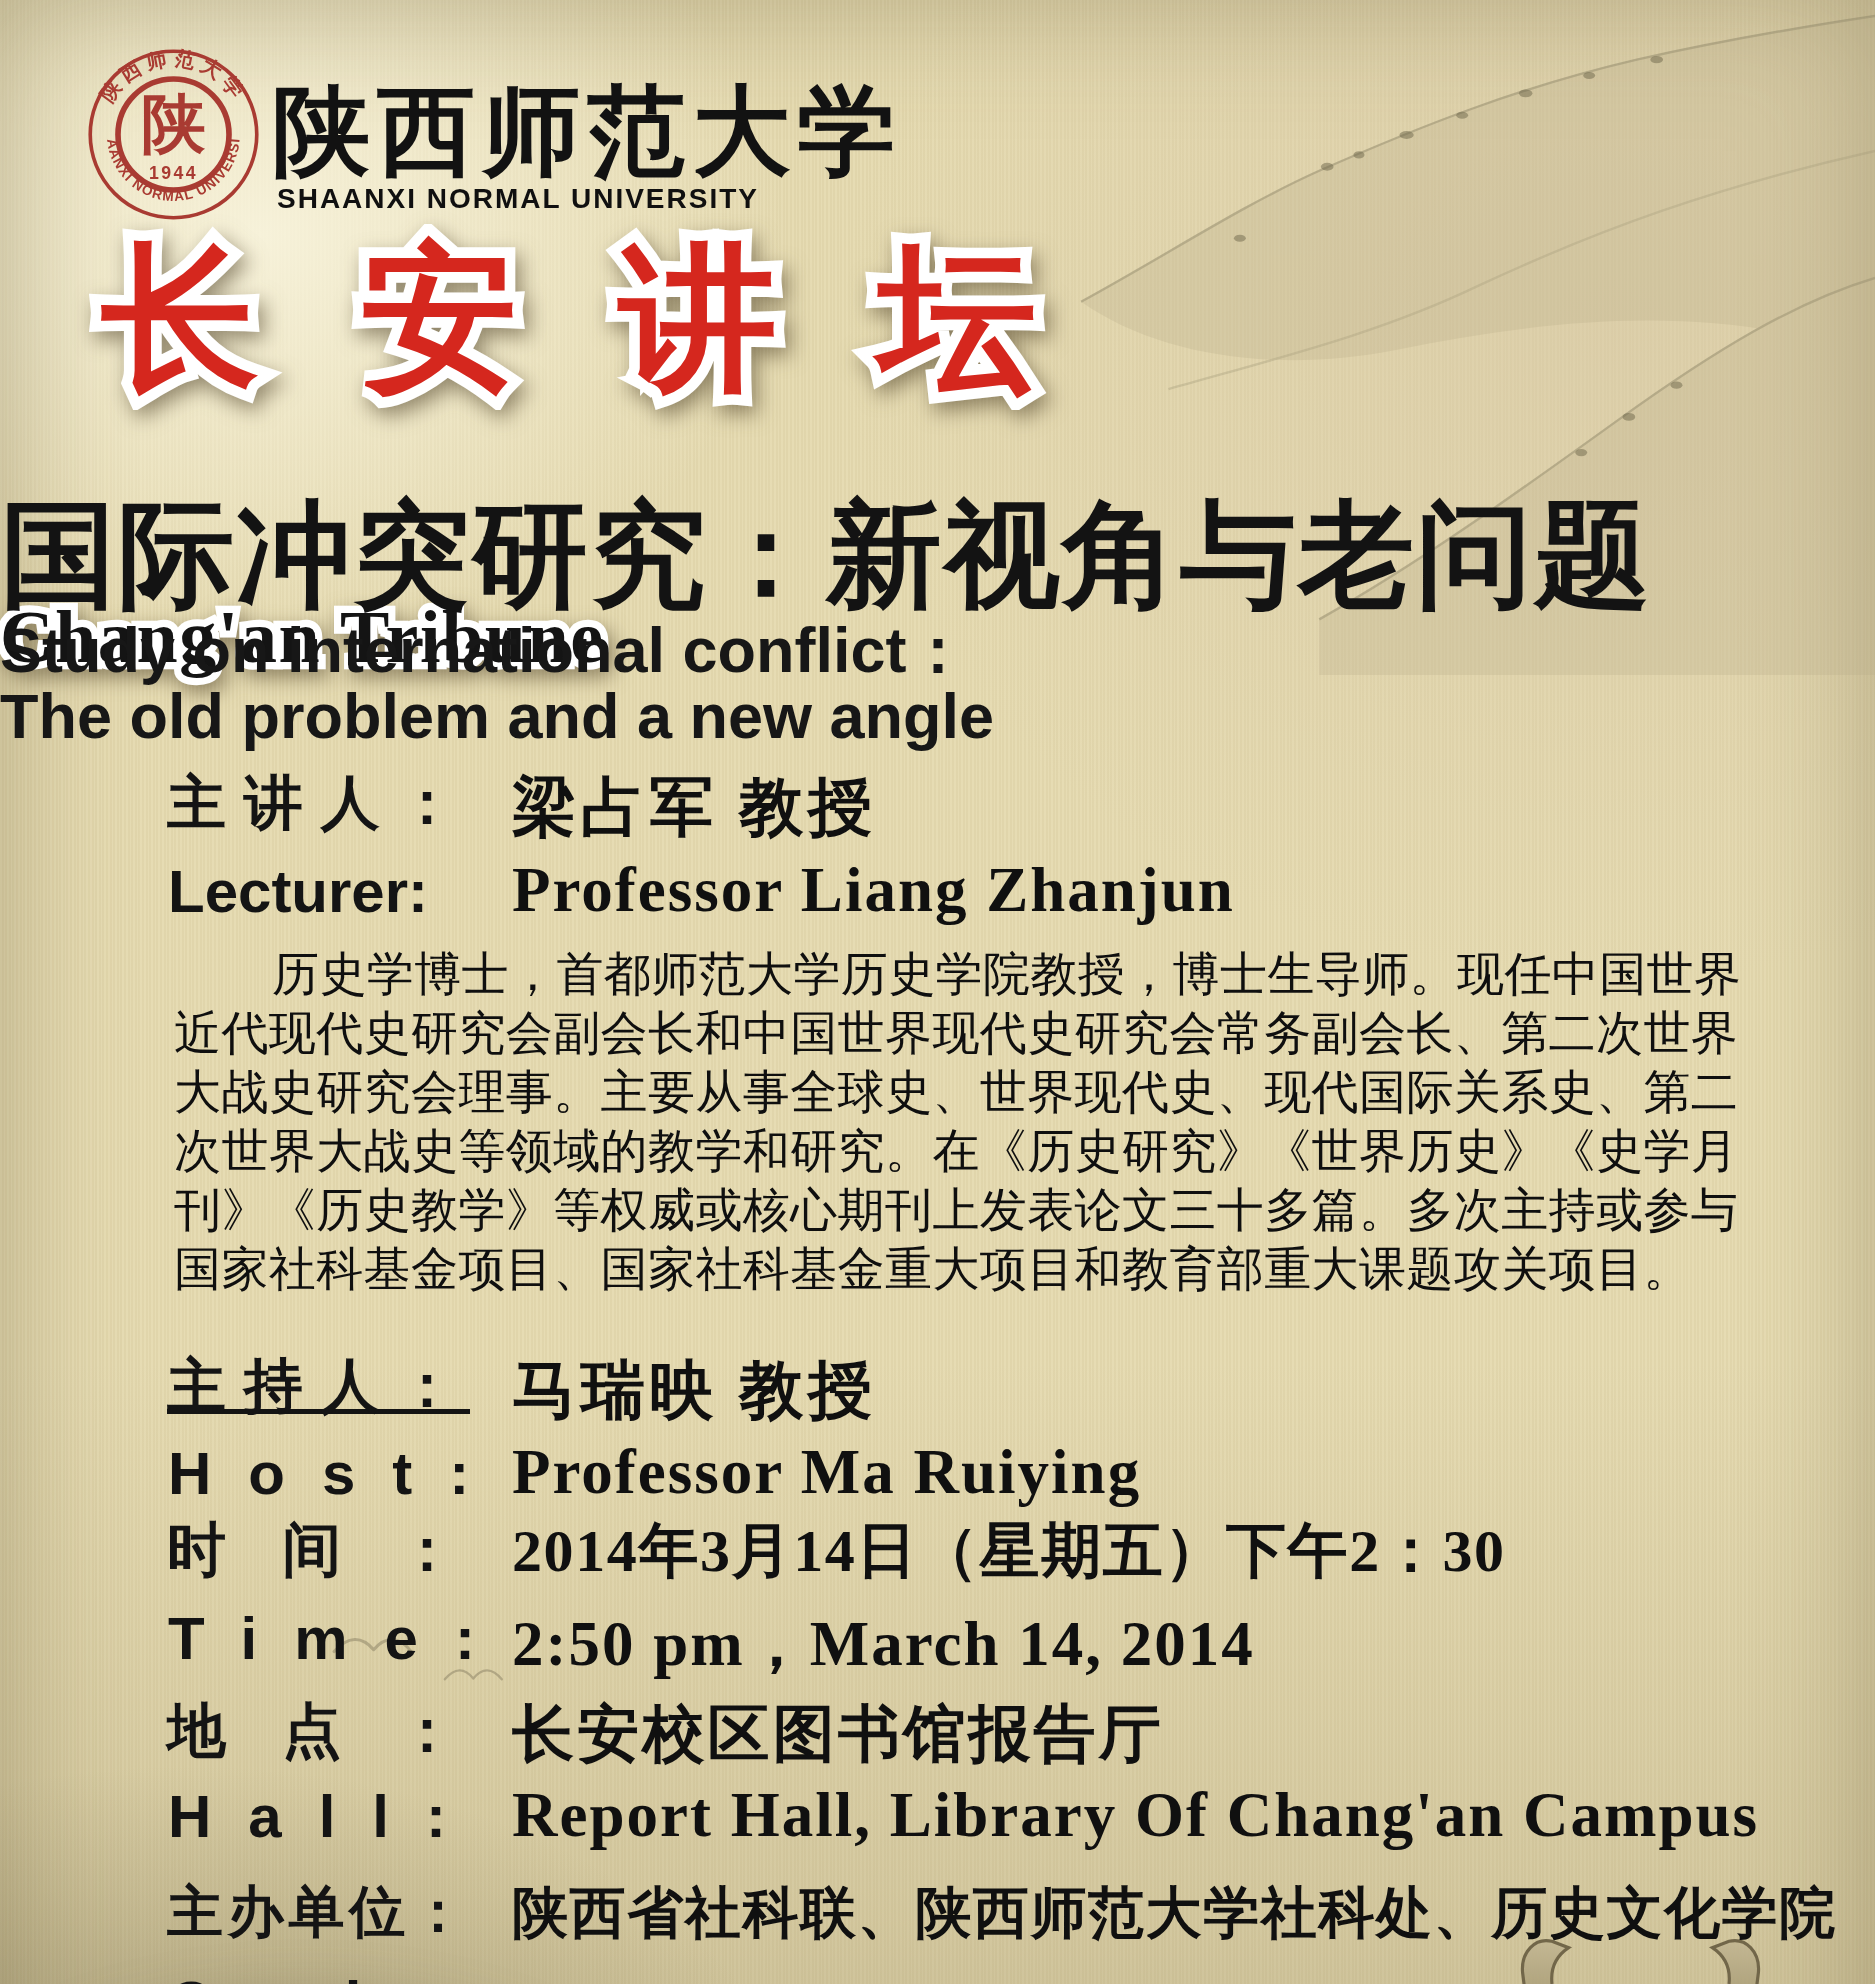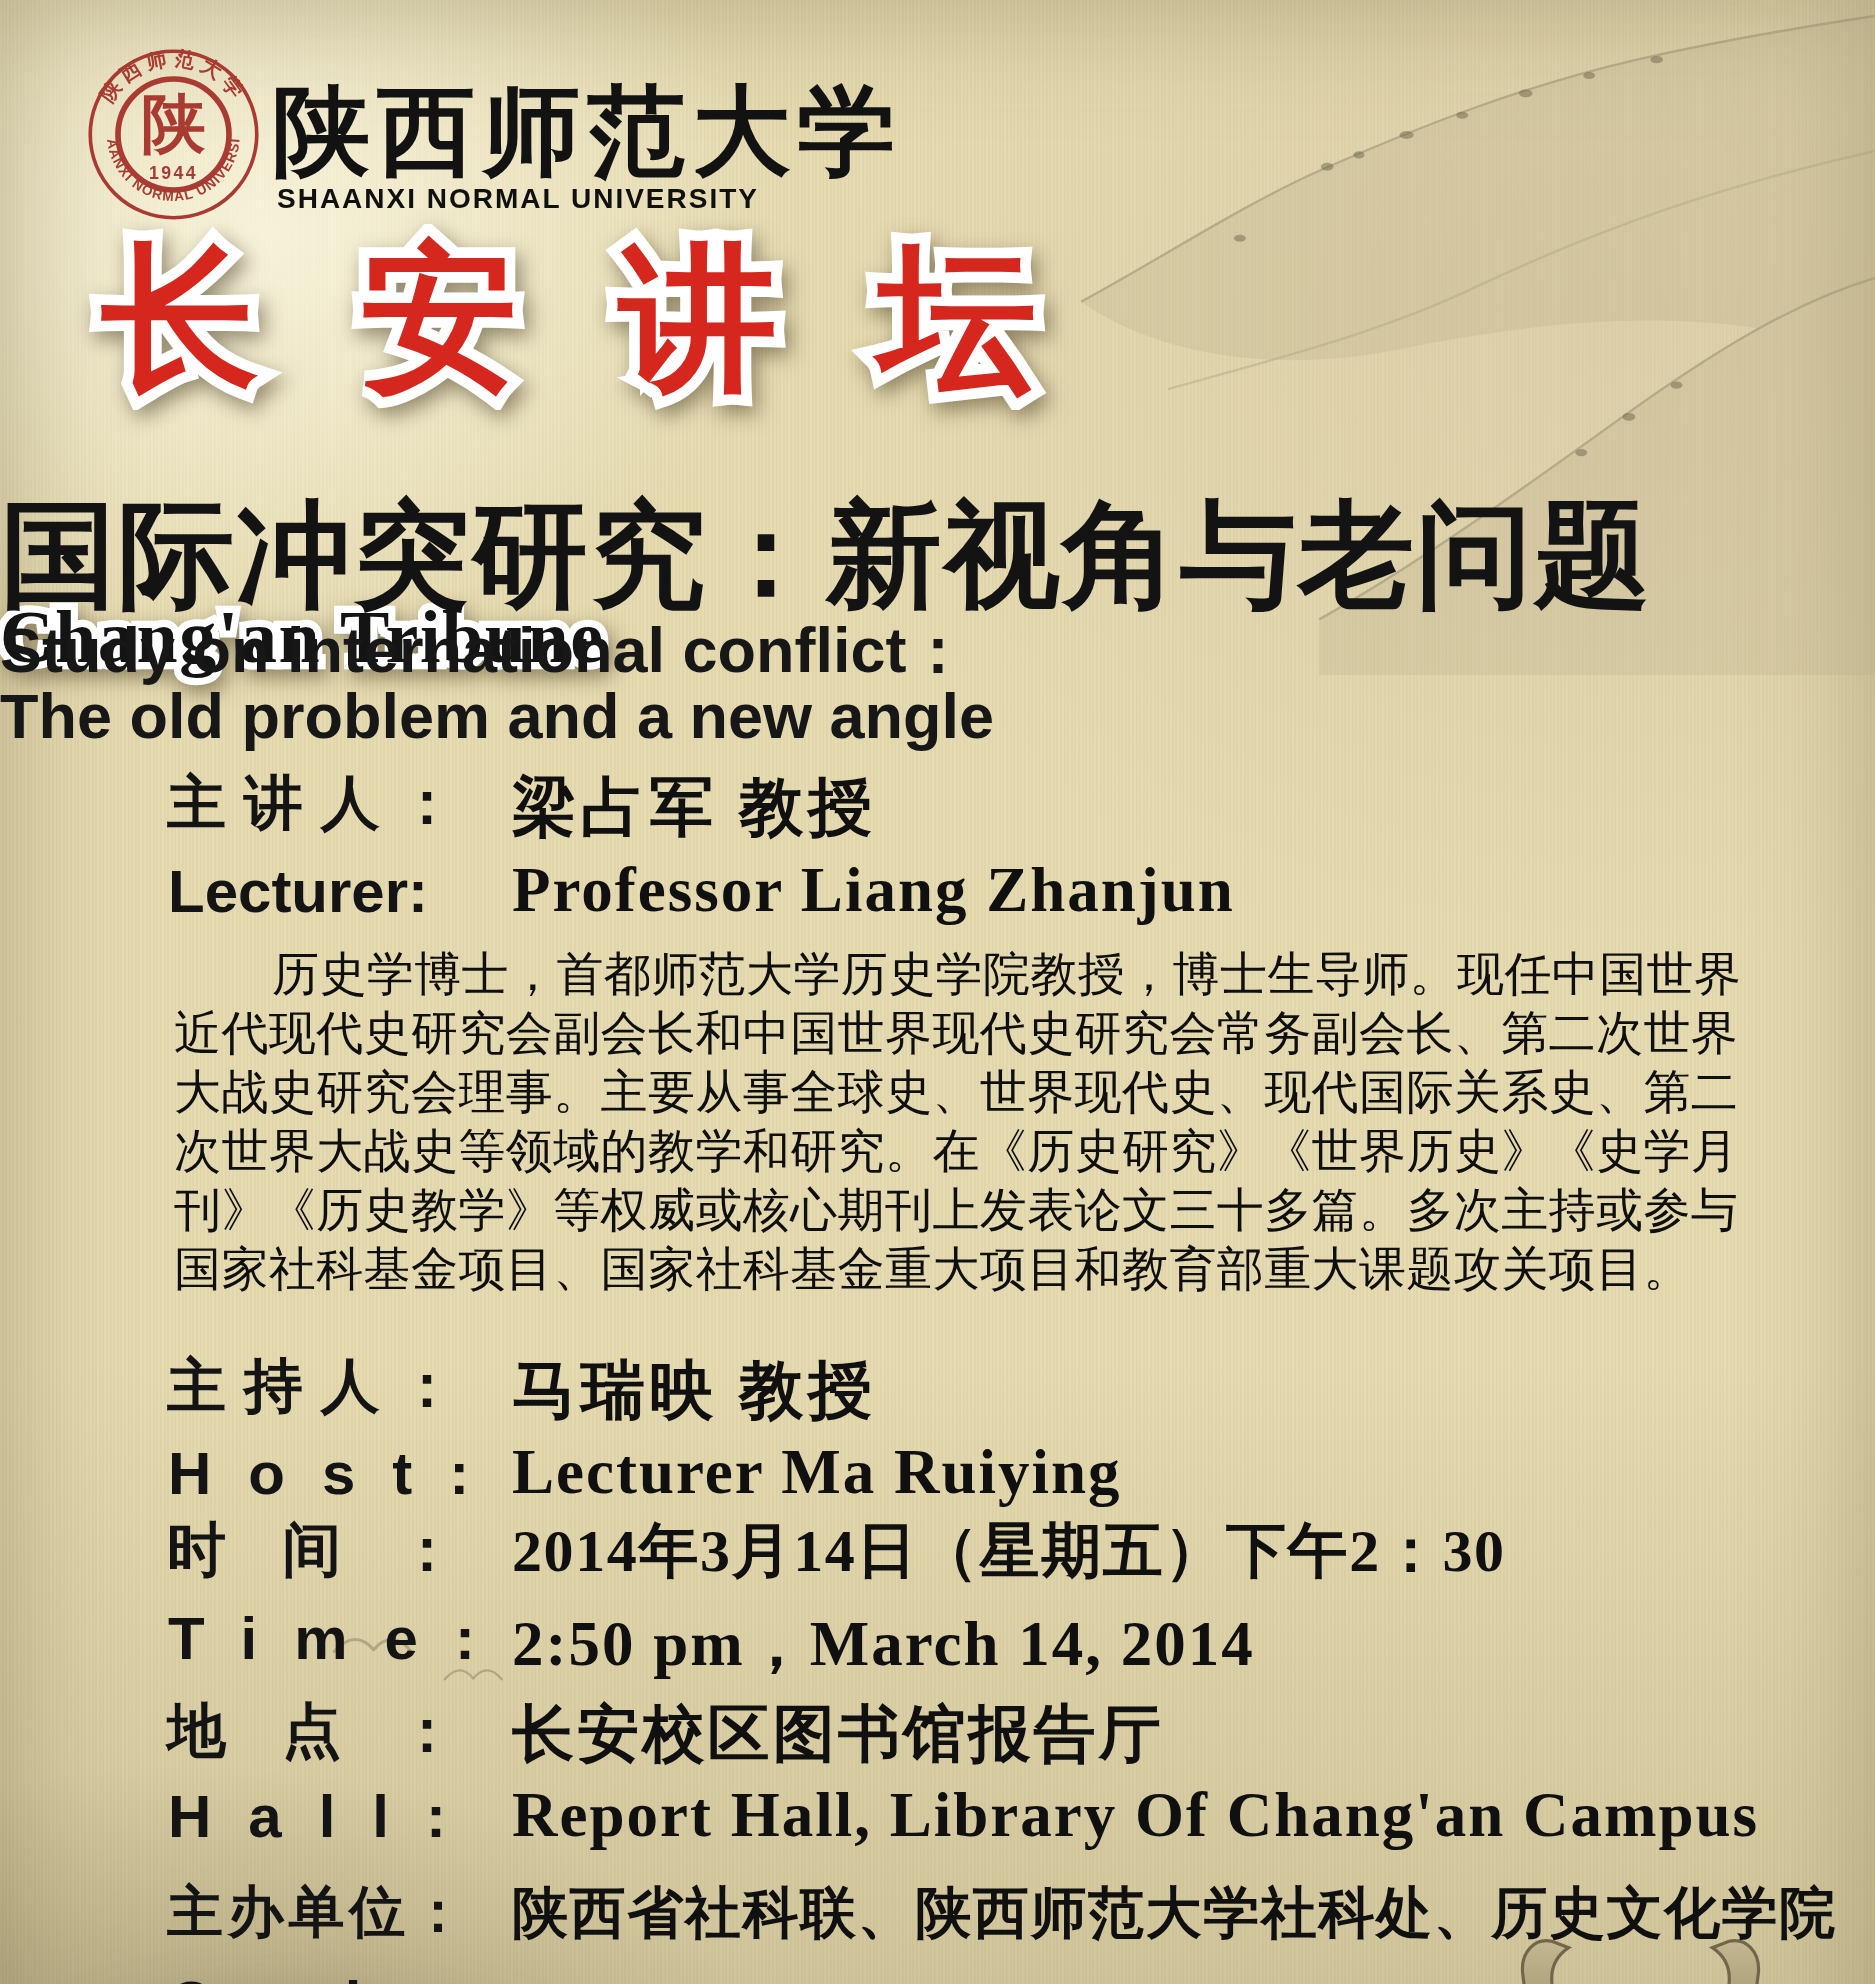--- a/index.html
+++ b/index.html
@@ -196,24 +196,24 @@
 
   <div class="abs bio serif">
     <div class="bio-line first">历史学博士，首都师范大学历史学院教授，博士生导师。现任中国世界</div>
     <div class="bio-line">近代现代史研究会副会长和中国世界现代史研究会常务副会长、第二次世界</div>
     <div class="bio-line">大战史研究会理事。主要从事全球史、世界现代史、现代国际关系史、第二</div>
     <div class="bio-line">次世界大战史等领域的教学和研究。在《历史研究》《世界历史》《史学月</div>
     <div class="bio-line">刊》《历史教学》等权威或核心期刊上发表论文三十多篇。多次主持或参与</div>
     <div class="bio-line last">国家社科基金项目、国家社科基金重大项目和教育部重大课题攻关项目。</div>
   </div>
 
-  <div class="abs label-cjk sans" style="top:1347px;">主持人：</div>
+  <div class="abs label-cjk sans" style="top:1347px;text-decoration:underline;">主持人：</div>
   <div class="abs value v-cjk-serif serif" style="top:1347px;">马瑞映 教授</div>
   <div class="abs label-en spread sans" style="top:1439px;">Host:</div>
-  <div class="abs value v-en-serif serif" style="top:1436px;">Lecturer Ma Ruiying</div>
+  <div class="abs value v-en-serif serif" style="top:1436px;">Professor Ma Ruiying</div>
 
   <div class="abs label-cjk sans" style="top:1511px;">时间：</div>
   <div class="abs value v-cjk-date serif" style="top:1511px;">2014年3月14日（星期五）下午2：30</div>
   <div class="abs label-en spread sans" style="top:1604px;">Time:</div>
   <div class="abs value v-en-serif serif" style="top:1601px;">2:50 pm，March 14, 2014</div>
 
   <div class="abs label-cjk sans" style="top:1692px;">地点：</div>
   <div class="abs value v-cjk-sans" style="top:1692px;">长安校区图书馆报告厅</div>
   <div class="abs label-en spread sans" style="top:1782px;">Hall:</div>
   <div class="abs value v-en-serif serif" style="top:1779px;font-family:Liberation Serif, serif;">Report Hall, Library Of Chang'an Campus</div>

